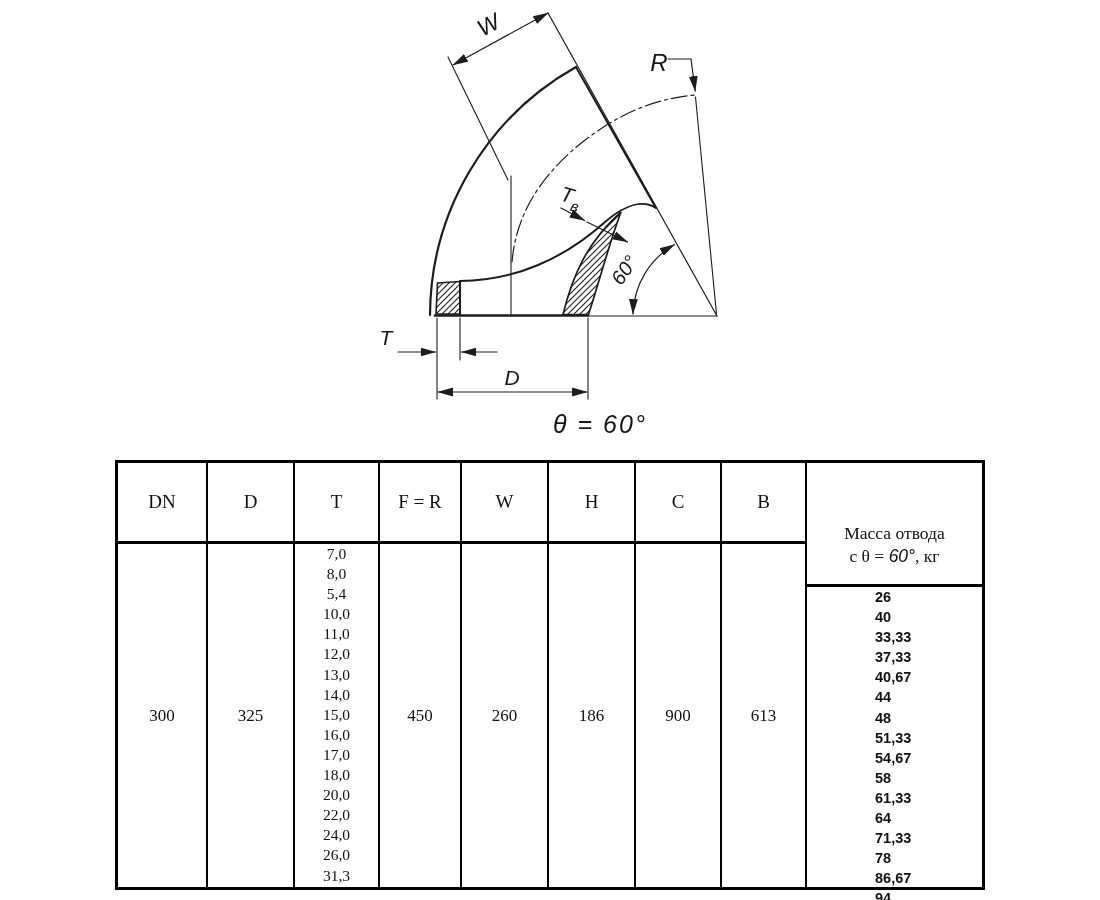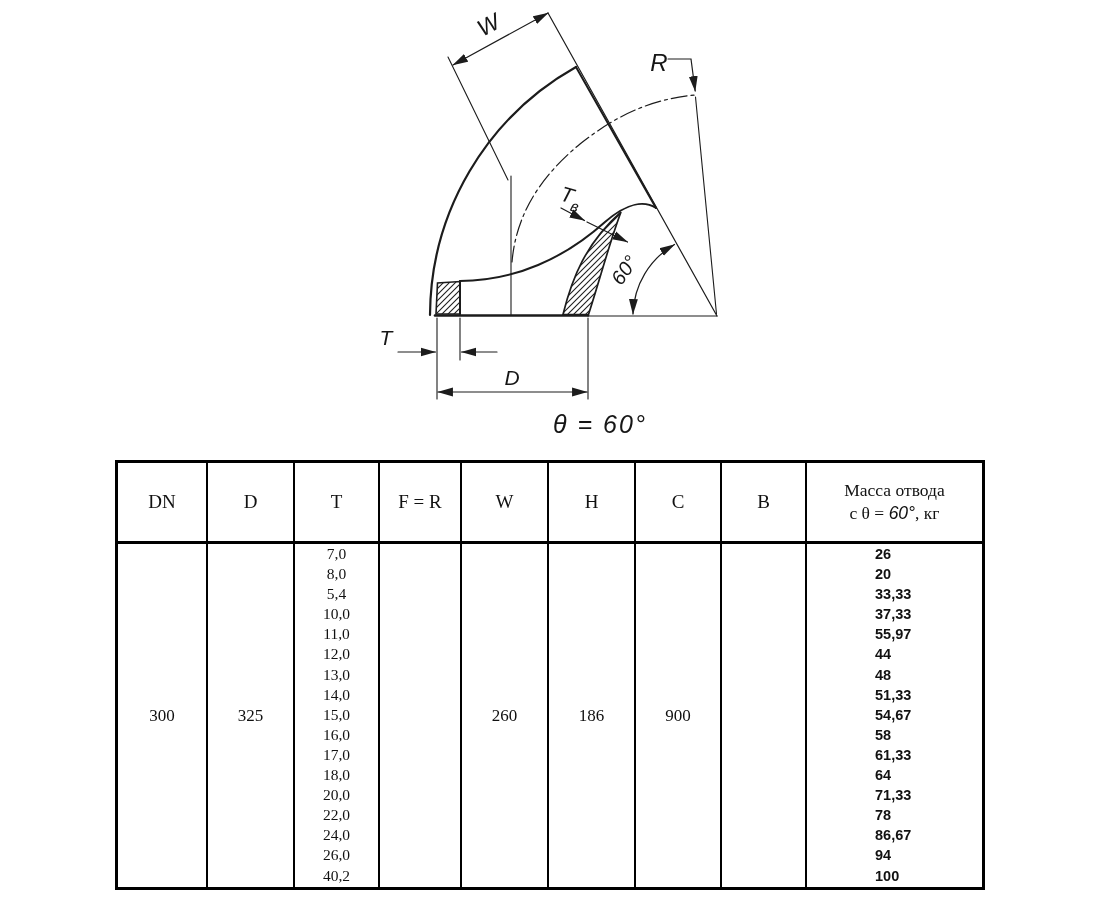--- a/index.html
+++ b/index.html
@@ -112,62 +112,64 @@
           <div>13,0</div>
           <div>14,0</div>
           <div>15,0</div>
           <div>16,0</div>
           <div>17,0</div>
           <div>18,0</div>
           <div>20,0</div>
           <div>22,0</div>
           <div>24,0</div>
           <div>26,0</div>
-          <div>40,2</div>
+          <div>31,3</div>
         </div>
     </div>
 
     <div class="col" style="width:82px">
       <div class="hcell">F = R</div>
+      <div class="bcell">450</div>
     </div>
 
     <div class="col" style="width:87px">
       <div class="hcell">W</div>
       <div class="bcell">260</div>
     </div>
 
     <div class="col" style="width:87px">
       <div class="hcell">H</div>
       <div class="bcell">186</div>
     </div>
 
     <div class="col" style="width:86px">
       <div class="hcell">C</div>
       <div class="bcell">900</div>
     </div>
 
     <div class="col" style="width:85px">
       <div class="hcell">B</div>
+      <div class="bcell">613</div>
     </div>
 
     <div class="col">
-      <div class="hcell" style="font-size:17.5px;line-height:23px;">
+      <div class="hcell" style="font-size:17.5px;line-height:23px;margin-top:43px;">
         <span>Масса отвода</span>
         <span class="mass-h2">
           <span style="white-space:pre;">с θ = </span>
           <span style="font-style:italic;font-family:'Liberation Sans',sans-serif;">60°</span>
           <span style="white-space:pre;font-family:Liberation Serif, serif;">, кг</span>
         </span>
       </div>
       <div class="bcell listcells mass-body">
           <div>26</div>
-          <div>20</div>
+          <div>40</div>
           <div>33,33</div>
           <div>37,33</div>
-          <div>55,97</div>
+          <div>40,67</div>
           <div>44</div>
           <div>48</div>
           <div>51,33</div>
           <div>54,67</div>
           <div>58</div>
           <div>61,33</div>
           <div>64</div>
           <div>71,33</div>
           <div>78</div>
           <div>86,67</div>

